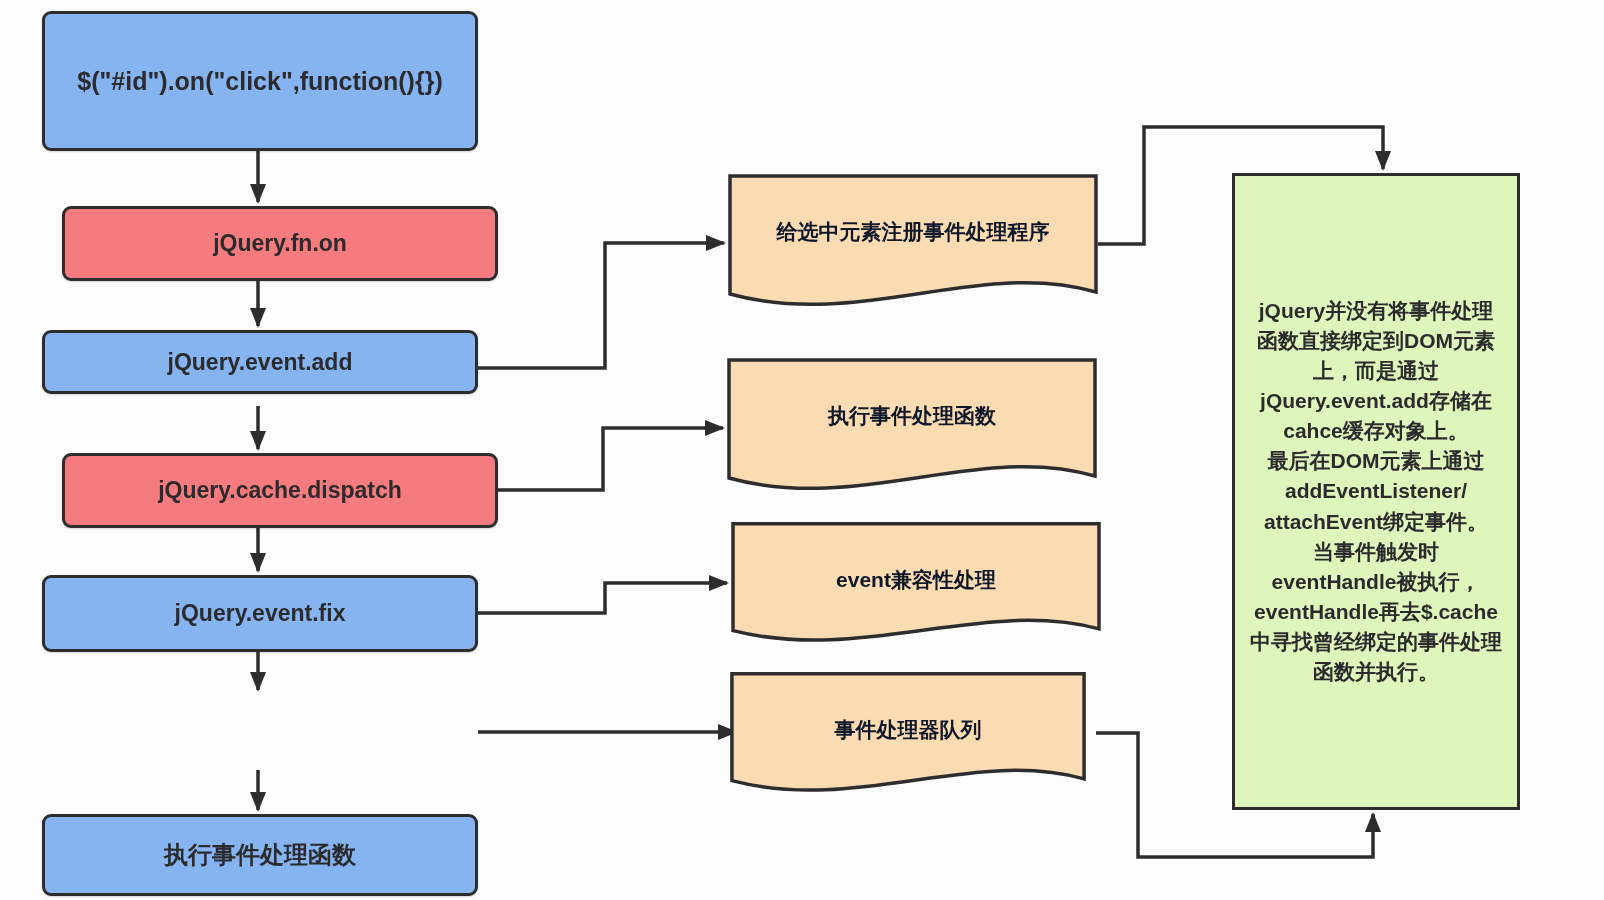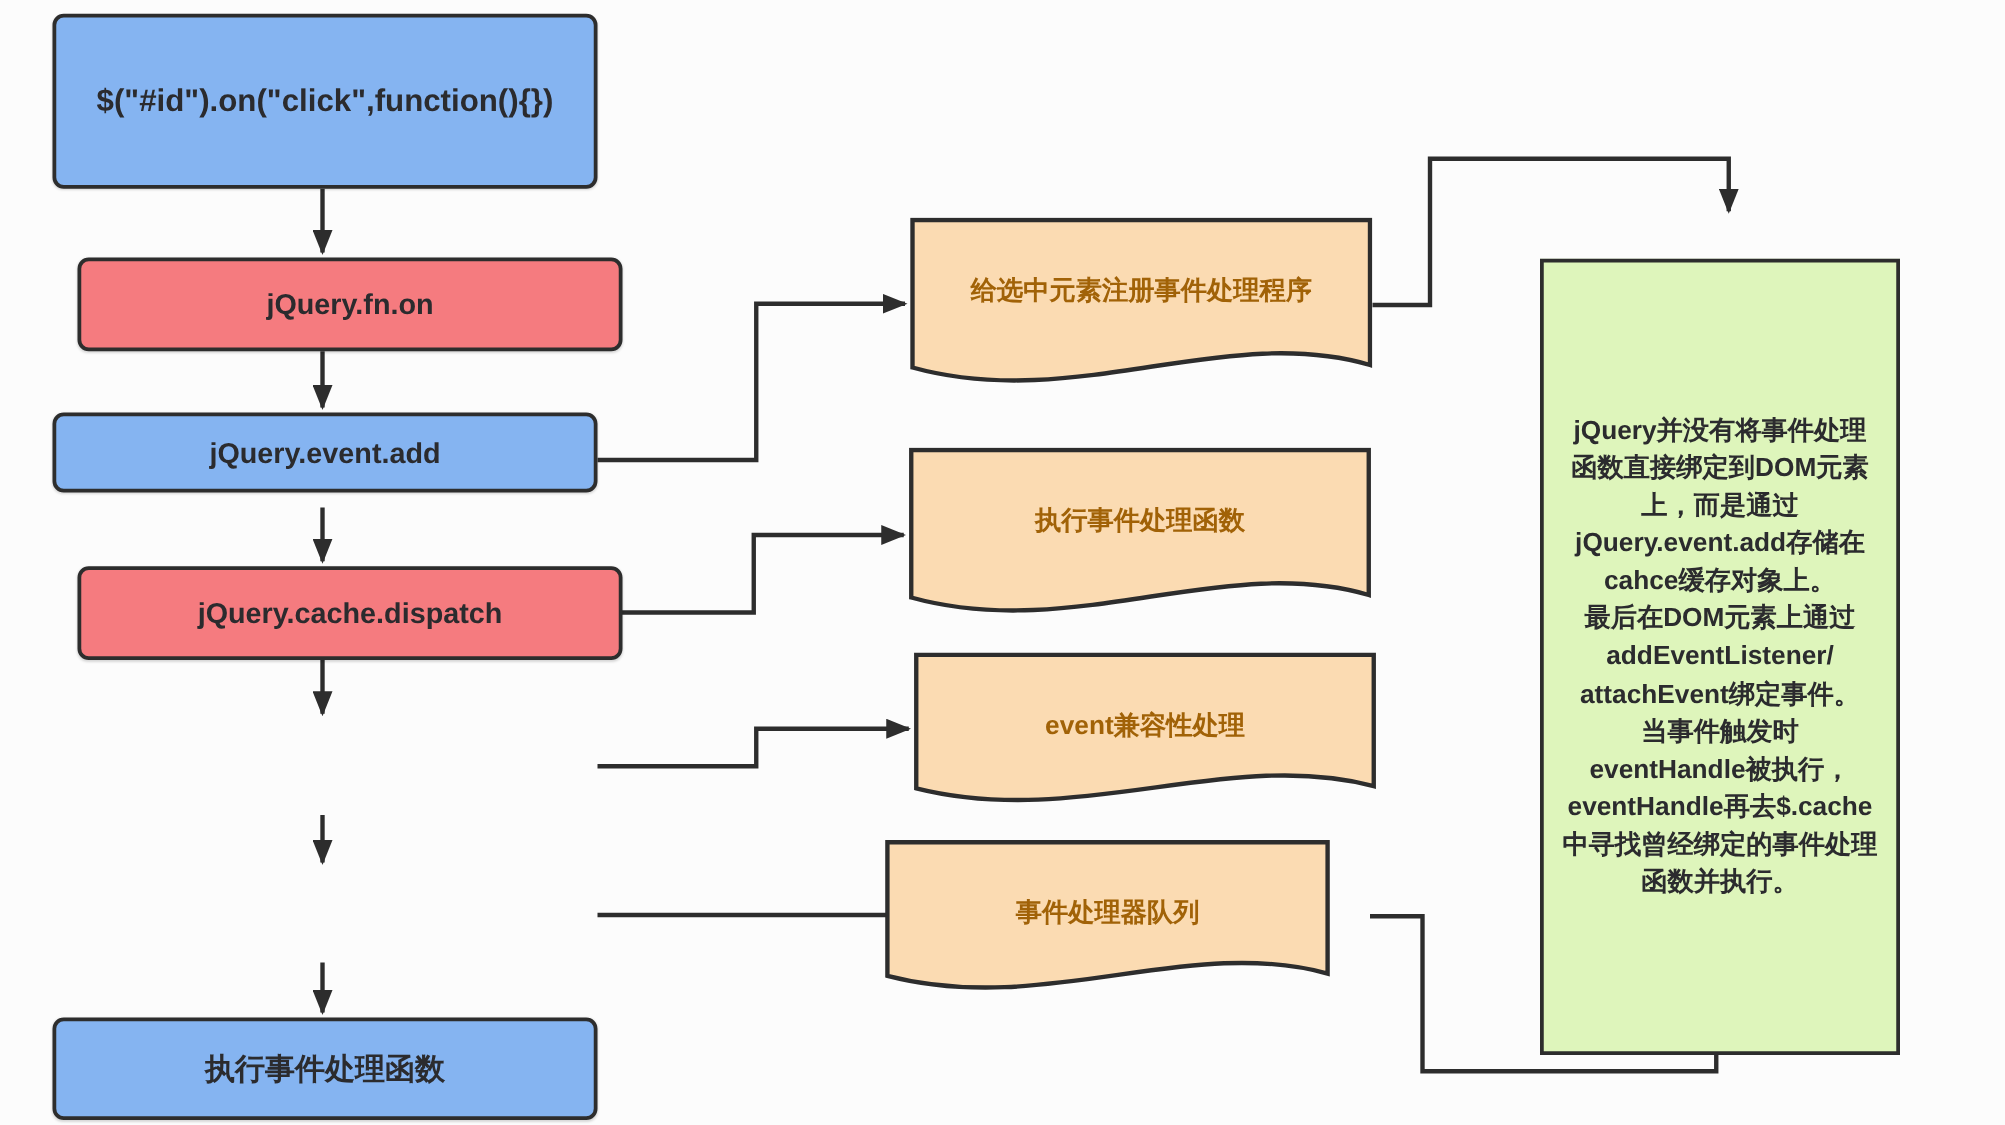--- a/index.html
+++ b/index.html
@@ -25,33 +25,32 @@
   .step4 { top: 453px; height: 75px; }
   .step5 { top: 575px; height: 77px; }
   .step6 { top: 694px; height: 76px; }
   .step7 { top: 814px; height: 82px; font-size: 24px; }
 
   .doc { position: absolute; z-index: 2; }
   .doc svg { display: block; }
   .doc-label {
     position: absolute; left: 0; top: 0; width: 100%; height: 116px;
     display: flex; align-items: center; justify-content: center;
-    color: #a16207; font-weight: 700; font-size: 21px;
+    color: #0f172a; font-weight: 700; font-size: 21px;
   }
   .doc1 { left: 728px; top: 174px; }
   .doc2 { left: 727px; top: 358px; }
   .doc3 { left: 731px; top: 522px; }
-  .doc4 { left: 708px; top: 672px; }
+  .doc4 { left: 730px; top: 672px; }
 
   .note {
     position: absolute; left: 1232px; top: 173px; width: 288px; height: 637px; z-index: 2;
     background: #def5bb; border: 3.5px solid #2d2d2d;
     display: flex; align-items: center; justify-content: center;
     padding: 10px 6px;
-    margin-top: 34px;
   }
   .note-text {
     white-space: pre-line; text-align: center;
     color: #2b2b2e; font-weight: 700; font-size: 21px; line-height: 1.43;
   }
 </style>
 </head>
 <body>
 
 <div class="canvas">
@@ -83,20 +82,23 @@
     <span>$("#id").on("click",function(){})</span>
   </div>
   <div class="step step2 red">
     <span>jQuery.fn.on</span>
   </div>
   <div class="step step3 blue">
     <span>jQuery.event.add</span>
   </div>
   <div class="step step4 red">
     <span>jQuery.cache.dispatch</span>
+  </div>
+  <div class="step step5 blue">
+    <span>jQuery.event.fix</span>
   </div>
   <div class="step step7 blue">
     <span>执行事件处理函数</span>
   </div>
 
   <div class="doc doc1">
     <svg width="370" height="148" viewBox="0 0 370 148" preserveAspectRatio="none">
       <path d="M2,2 H368 V118 C252,84 132,156 2,120 Z" fill="#fbdbb2" stroke="#2d2d2d" stroke-width="3.5" vector-effect="non-scaling-stroke"></path>
     </svg>
     <div class="doc-label">给选中元素注册事件处理程序</div>

